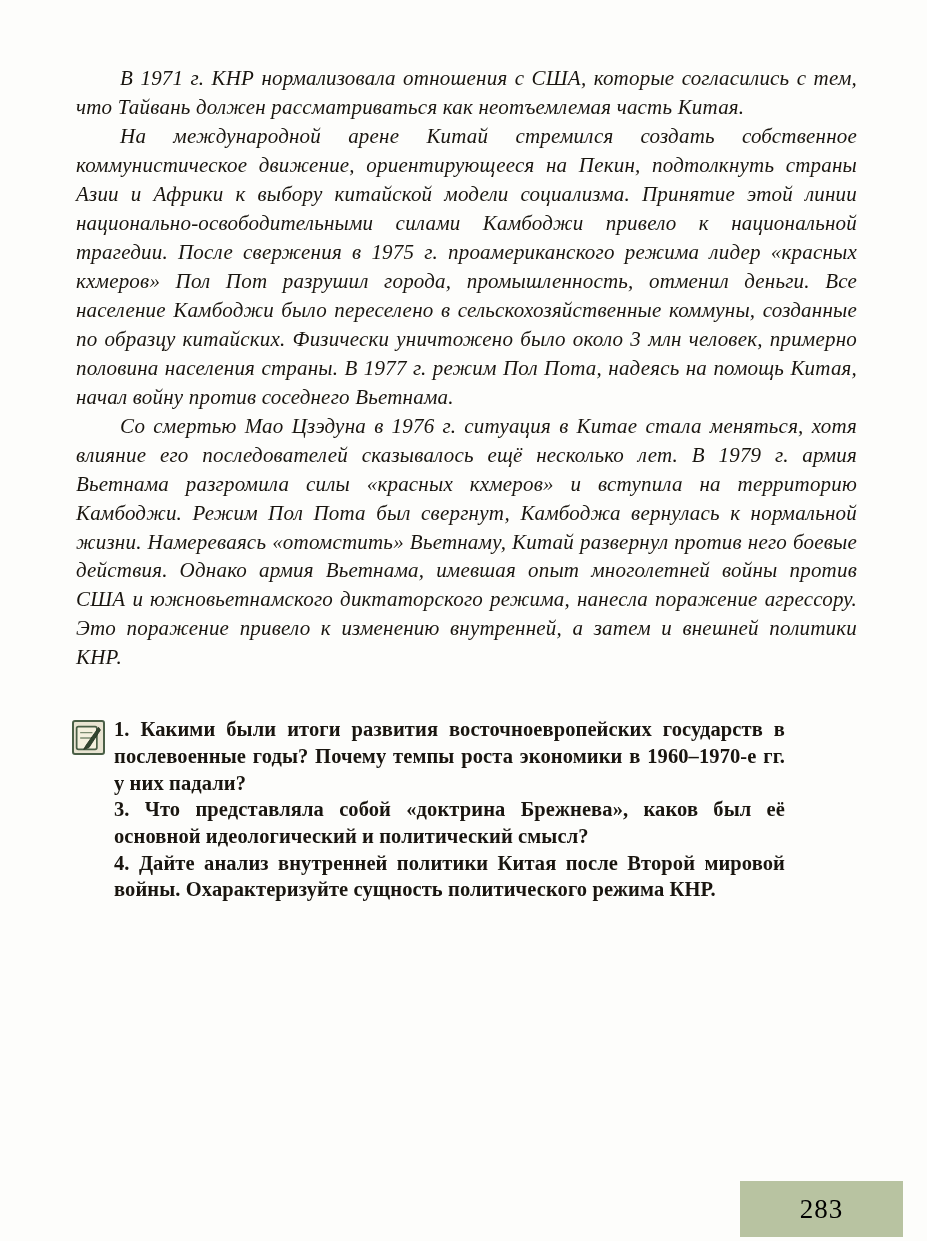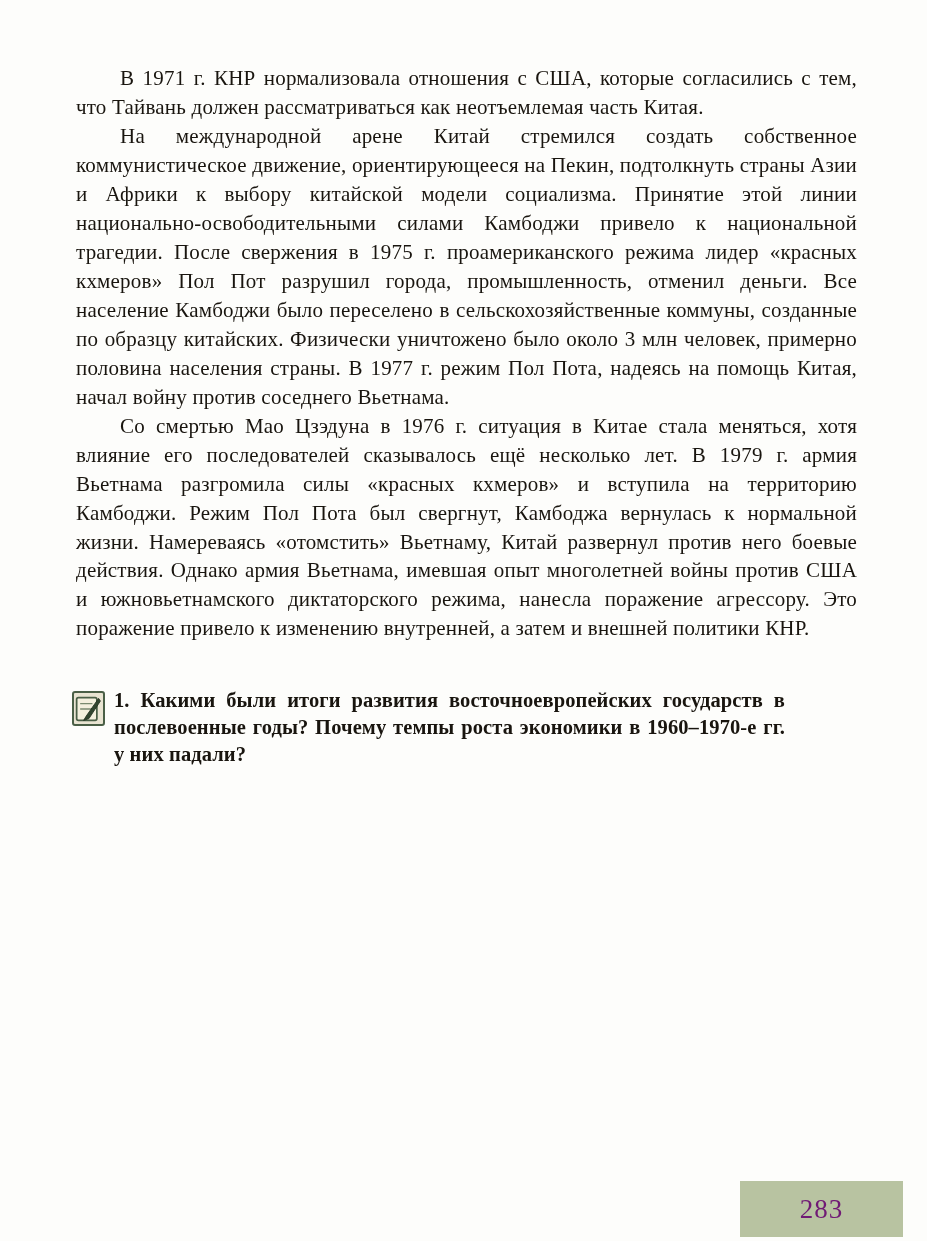--- a/index.html
+++ b/index.html
@@ -21,20 +21,21 @@
   .content {
     padding: 64px 70px 0 76px;
   }
   .para {
     margin: 0;
     font-size: 21px;
     line-height: 1.38;
     text-align: justify;
     text-indent: 2.1em;
     letter-spacing: 0.2px;
+    font-style: italic;
   }
   .questions {
     position: relative;
     margin-top: 44px;
     margin-right: 72px;
     padding-left: 38px;
     box-sizing: border-box;
   }
   .question {
     margin: 0;
@@ -63,21 +64,21 @@
     bottom: 4px;
     width: 163px;
     height: 56px;
     background: #b8c3a1;
     display: flex;
     align-items: center;
     justify-content: center;
   }
   .page-number-badge span {
     font-size: 27px;
-    color: #701a75;
+    color: #000000;
     letter-spacing: 1px;
   }
 </style>
 </head>
 <body>
 
 <div class="page">
   <div class="content">
     <p class="para">В 1971 г. КНР нормализовала отношения с США, которые согласились с тем, что Тайвань должен рассматриваться как неотъемлемая часть Китая.</p>
     <p class="para">На международной арене Китай стремился создать собственное коммунистическое движение, ориентирующееся на Пекин, подтолкнуть страны Азии и Африки к выбору китайской модели социализма. Принятие этой линии национально-освободительными силами Камбоджи привело к национальной трагедии. После свержения в 1975 г. проамериканского режима лидер «красных кхмеров» Пол Пот разрушил города, промышленность, отменил деньги. Все население Камбоджи было переселено в сельскохозяйственные коммуны, созданные по образцу китайских. Физически уничтожено было около 3 млн человек, примерно половина населения страны. В 1977 г. режим Пол Пота, надеясь на помощь Китая, начал войну против соседнего Вьетнама.</p>
@@ -86,19 +87,21 @@
     <div class="questions">
       <div class="q-icon">
         <svg viewBox="0 0 33 35" xmlns="http://www.w3.org/2000/svg">
           <rect x="3" y="5" width="23" height="26" rx="2" fill="#f4f0de" stroke="#4a5f46" stroke-width="2"></rect>
           <line x1="7" y1="12" x2="21" y2="12" stroke="#7a8a6f" stroke-width="1.6"></line>
           <line x1="7" y1="18" x2="21" y2="18" stroke="#7a8a6f" stroke-width="1.6"></line>
           <path d="M28 6 L14 26 L11 31 L17 29 L30 9 Z" fill="#31452f" stroke="#22301f" stroke-width="1"></path>
         </svg>
       </div>
       <p class="question">1. Какими были итоги развития восточноевропейских государств в послевоенные годы? Почему темпы роста экономики в 1960–1970-е гг. у них падали?</p>
+      <p class="question">3. Что представляла собой «доктрина Брежнева», каков был её основной идеологический и политический смысл?</p>
+      <p class="question">4. Дайте анализ внутренней политики Китая после Второй мировой войны. Охарактеризуйте сущность политического режима КНР.</p>
     </div>
   </div>
 
   <div class="page-number-badge">
     <span>283</span>
   </div>
 </div>
 
 </body></html>

